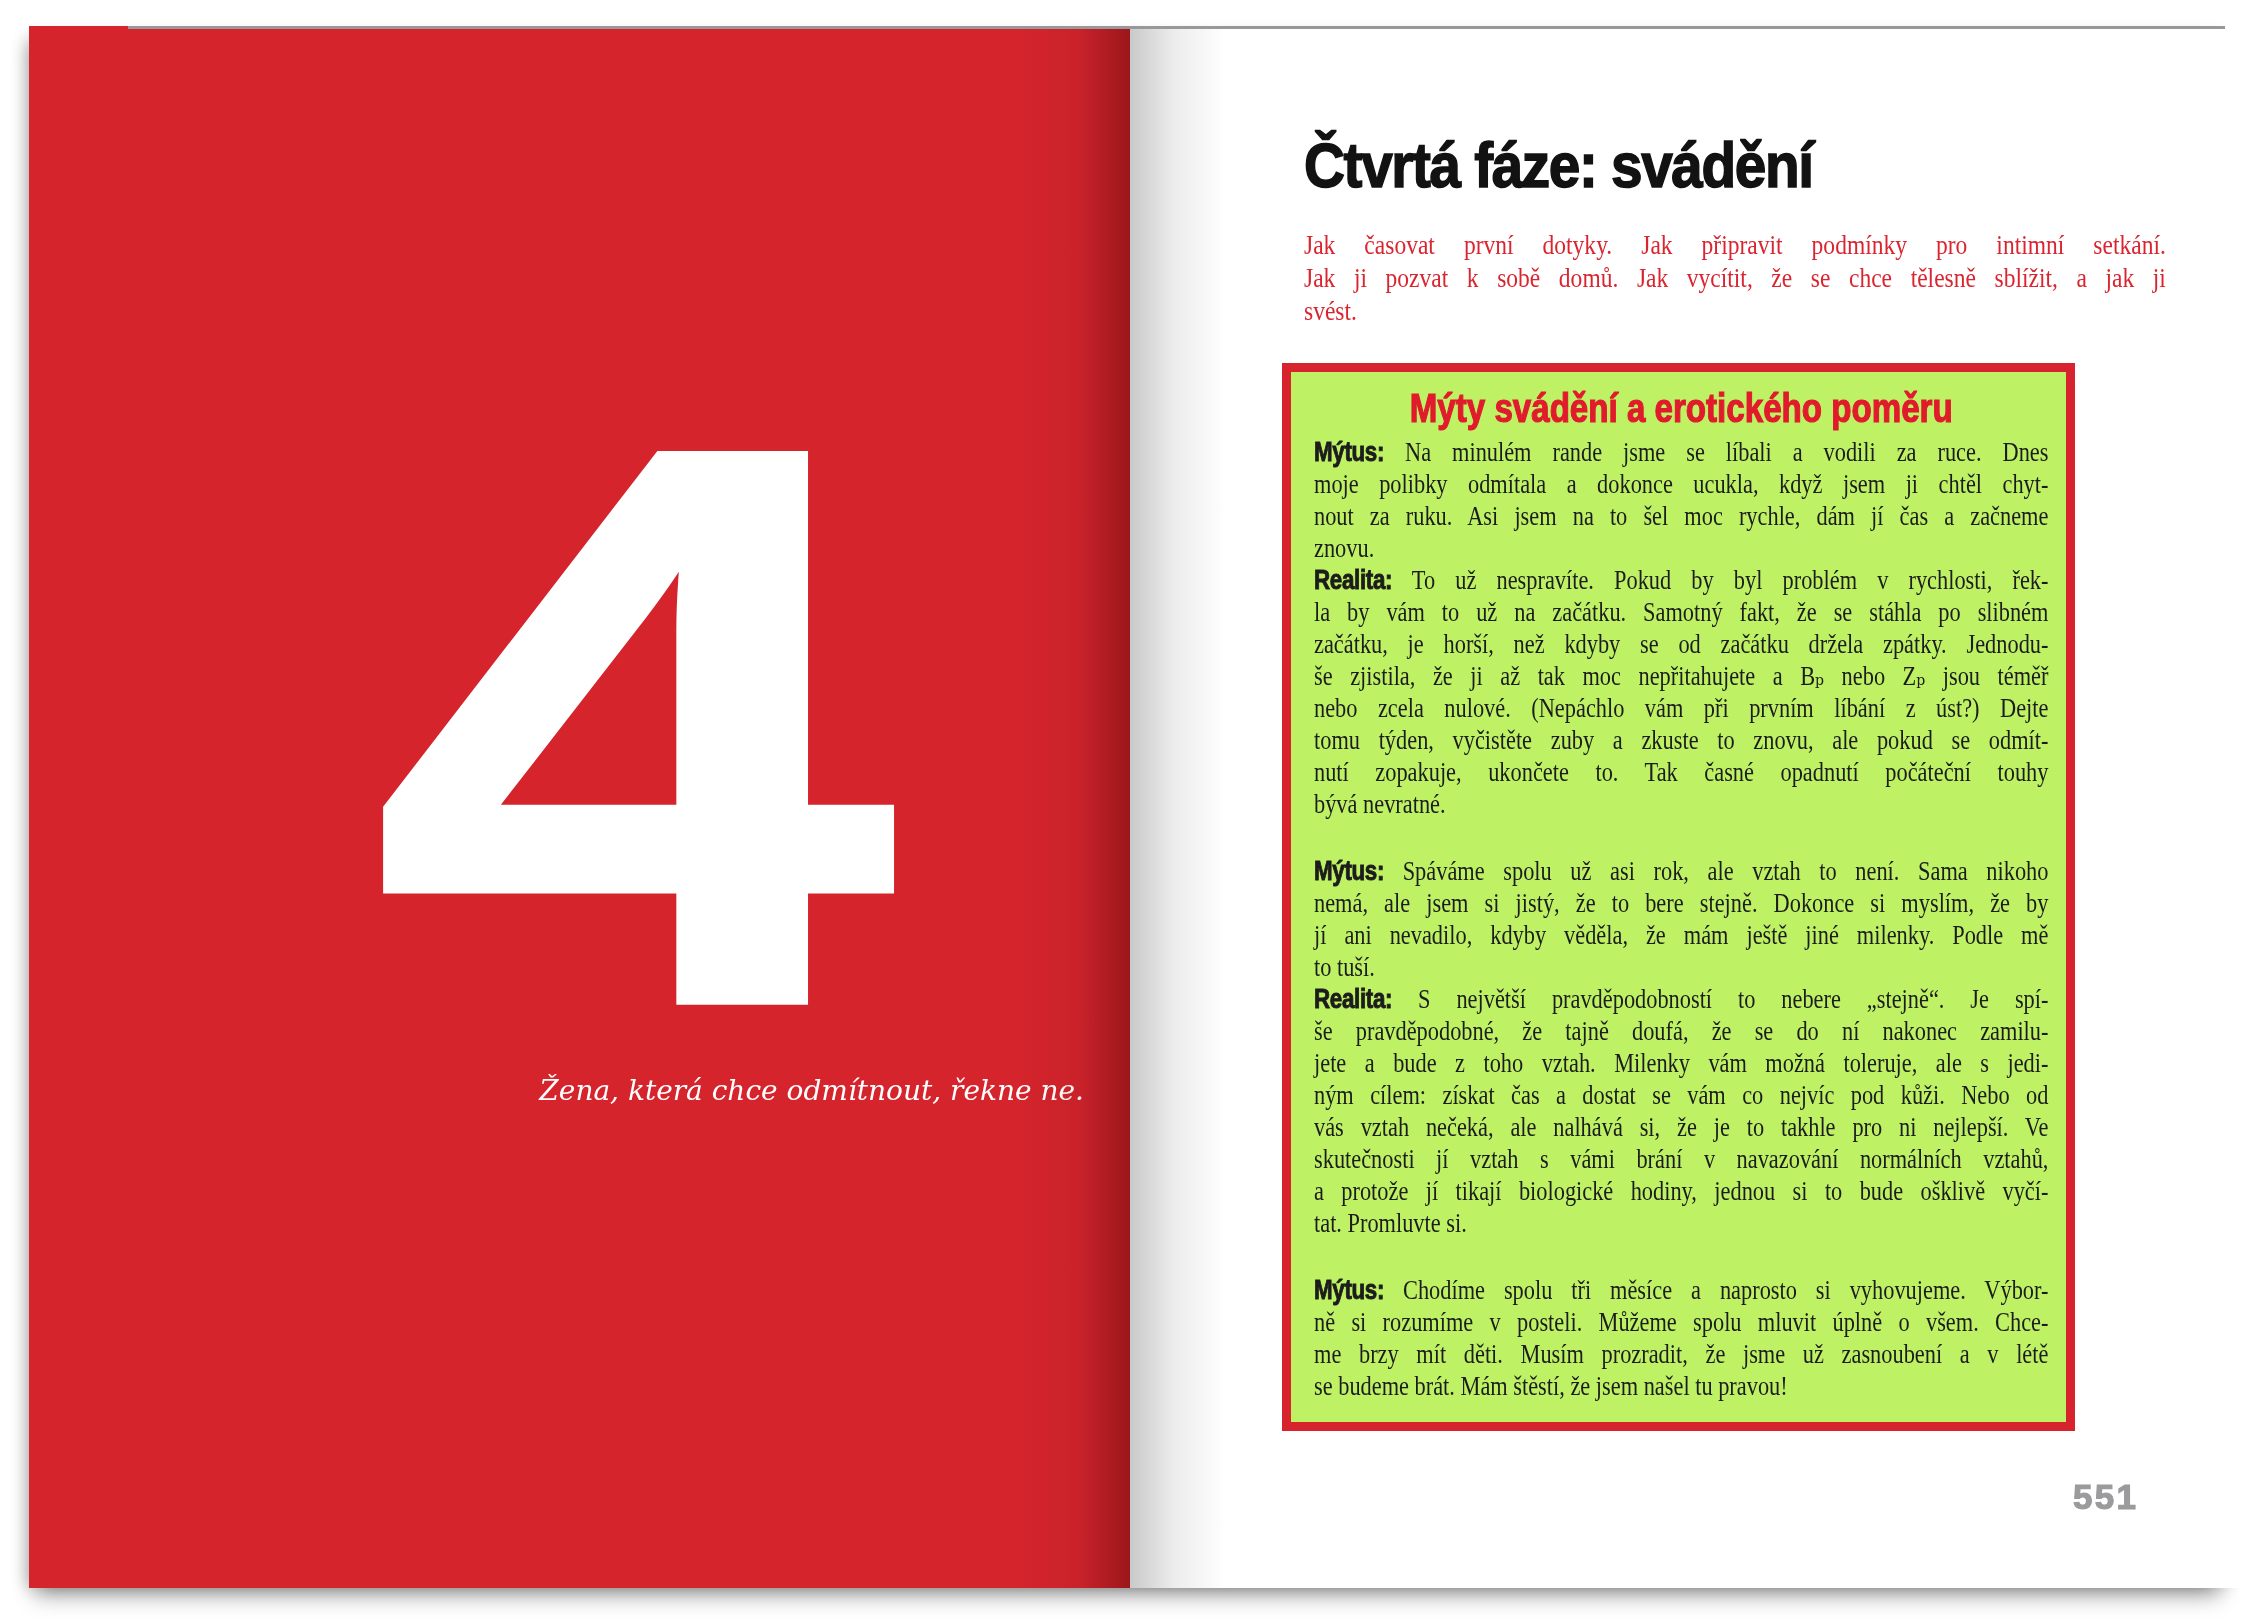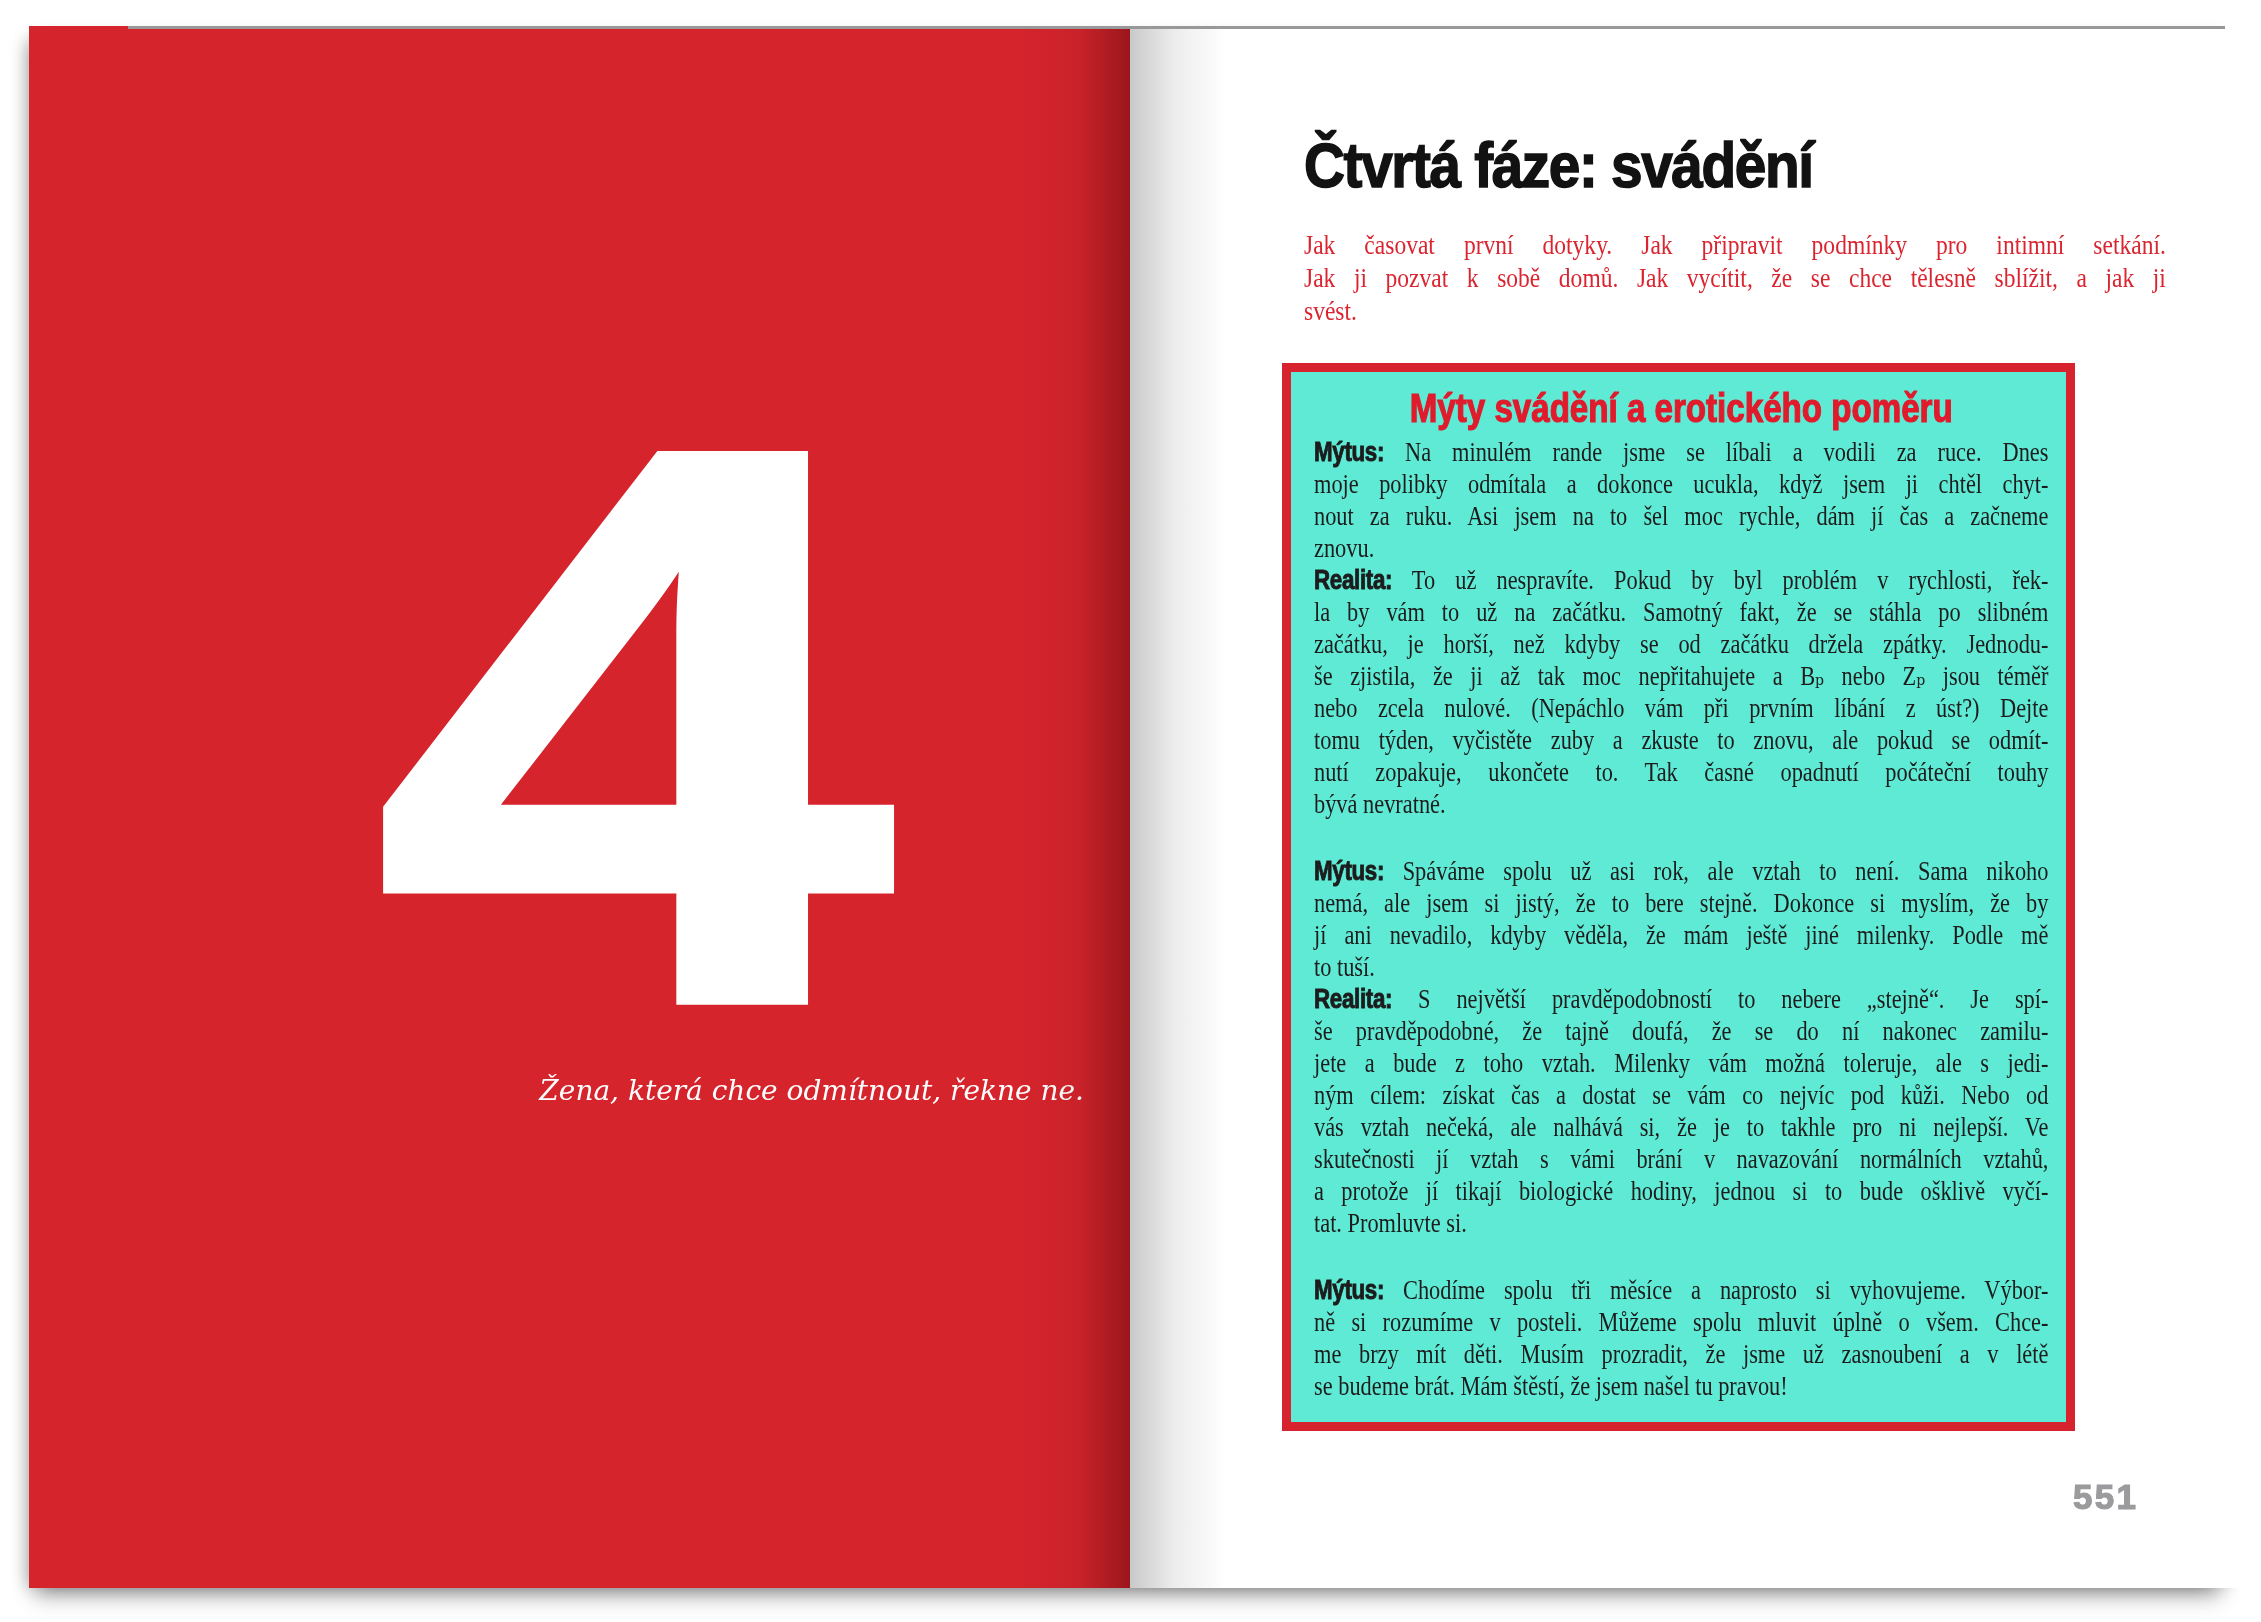--- a/index.html
+++ b/index.html
@@ -77,21 +77,21 @@
     font-size: 28px; line-height: 33px; white-space: nowrap;
     text-align: justify; text-align-last: justify;
   }
   .introline.final { text-align-last: left; }
 
   .mythbox {
     position: absolute; left: 152px; top: 337px;
     box-sizing: border-box; width: 793px;
     border: 9.3px solid var(--box_border_red);
     padding: 15.4px 17px 20px 23px;
-    background: #5eead4;
+    background: #bef264;
   }
   .box-inner {
     width: 887px; transform: scaleX(0.828); transform-origin: left top;
   }
   .box-heading {
     font-family: "Liberation Sans", sans-serif;
     font-weight: bold; font-size: 40px; line-height: 43px;
     color: var(--heading_red); -webkit-text-stroke: 1.2px var(--heading_red);
     text-align: center; margin-bottom: 6.2px; white-space: nowrap;
   }

